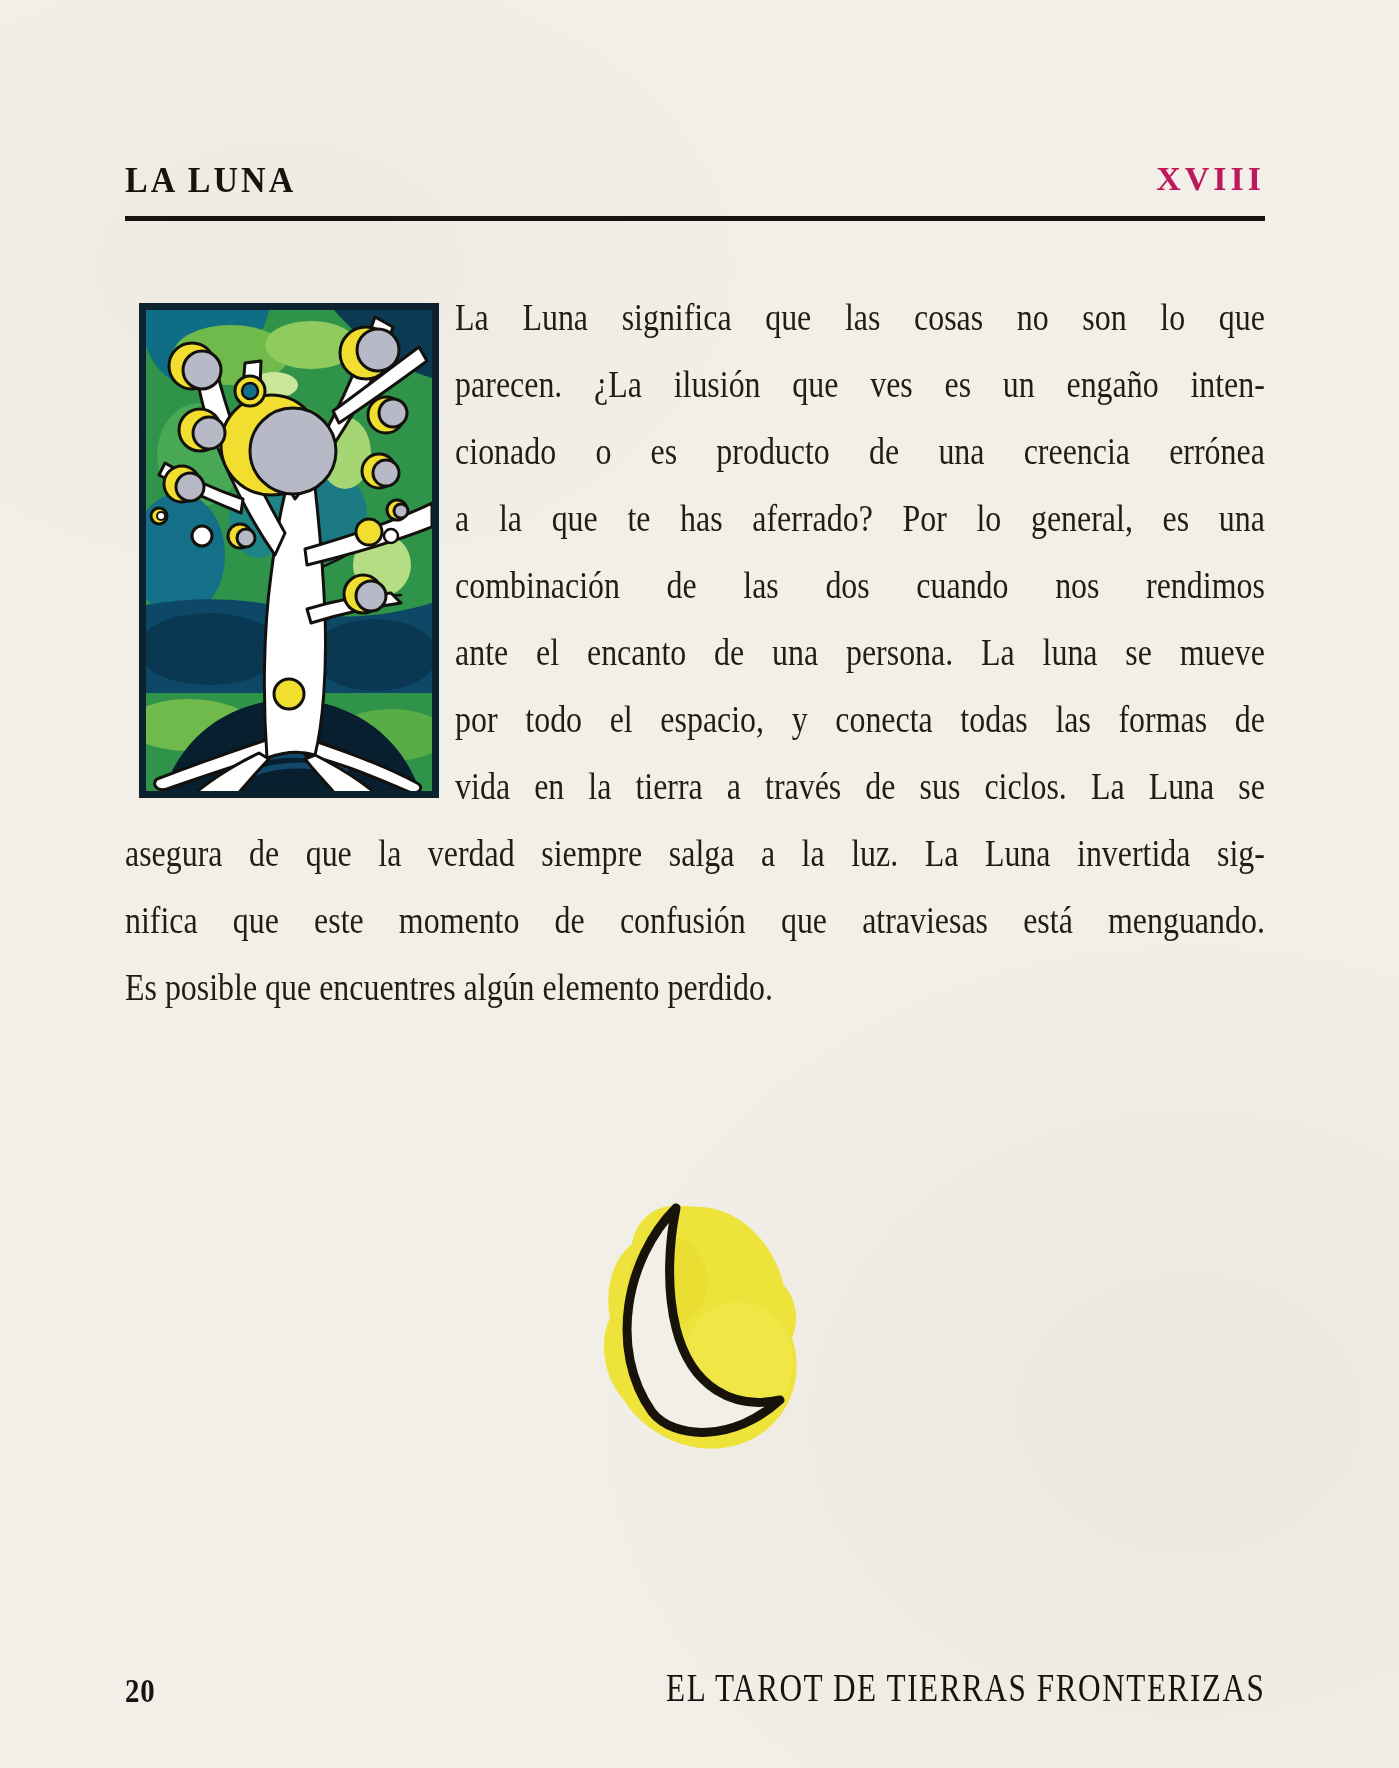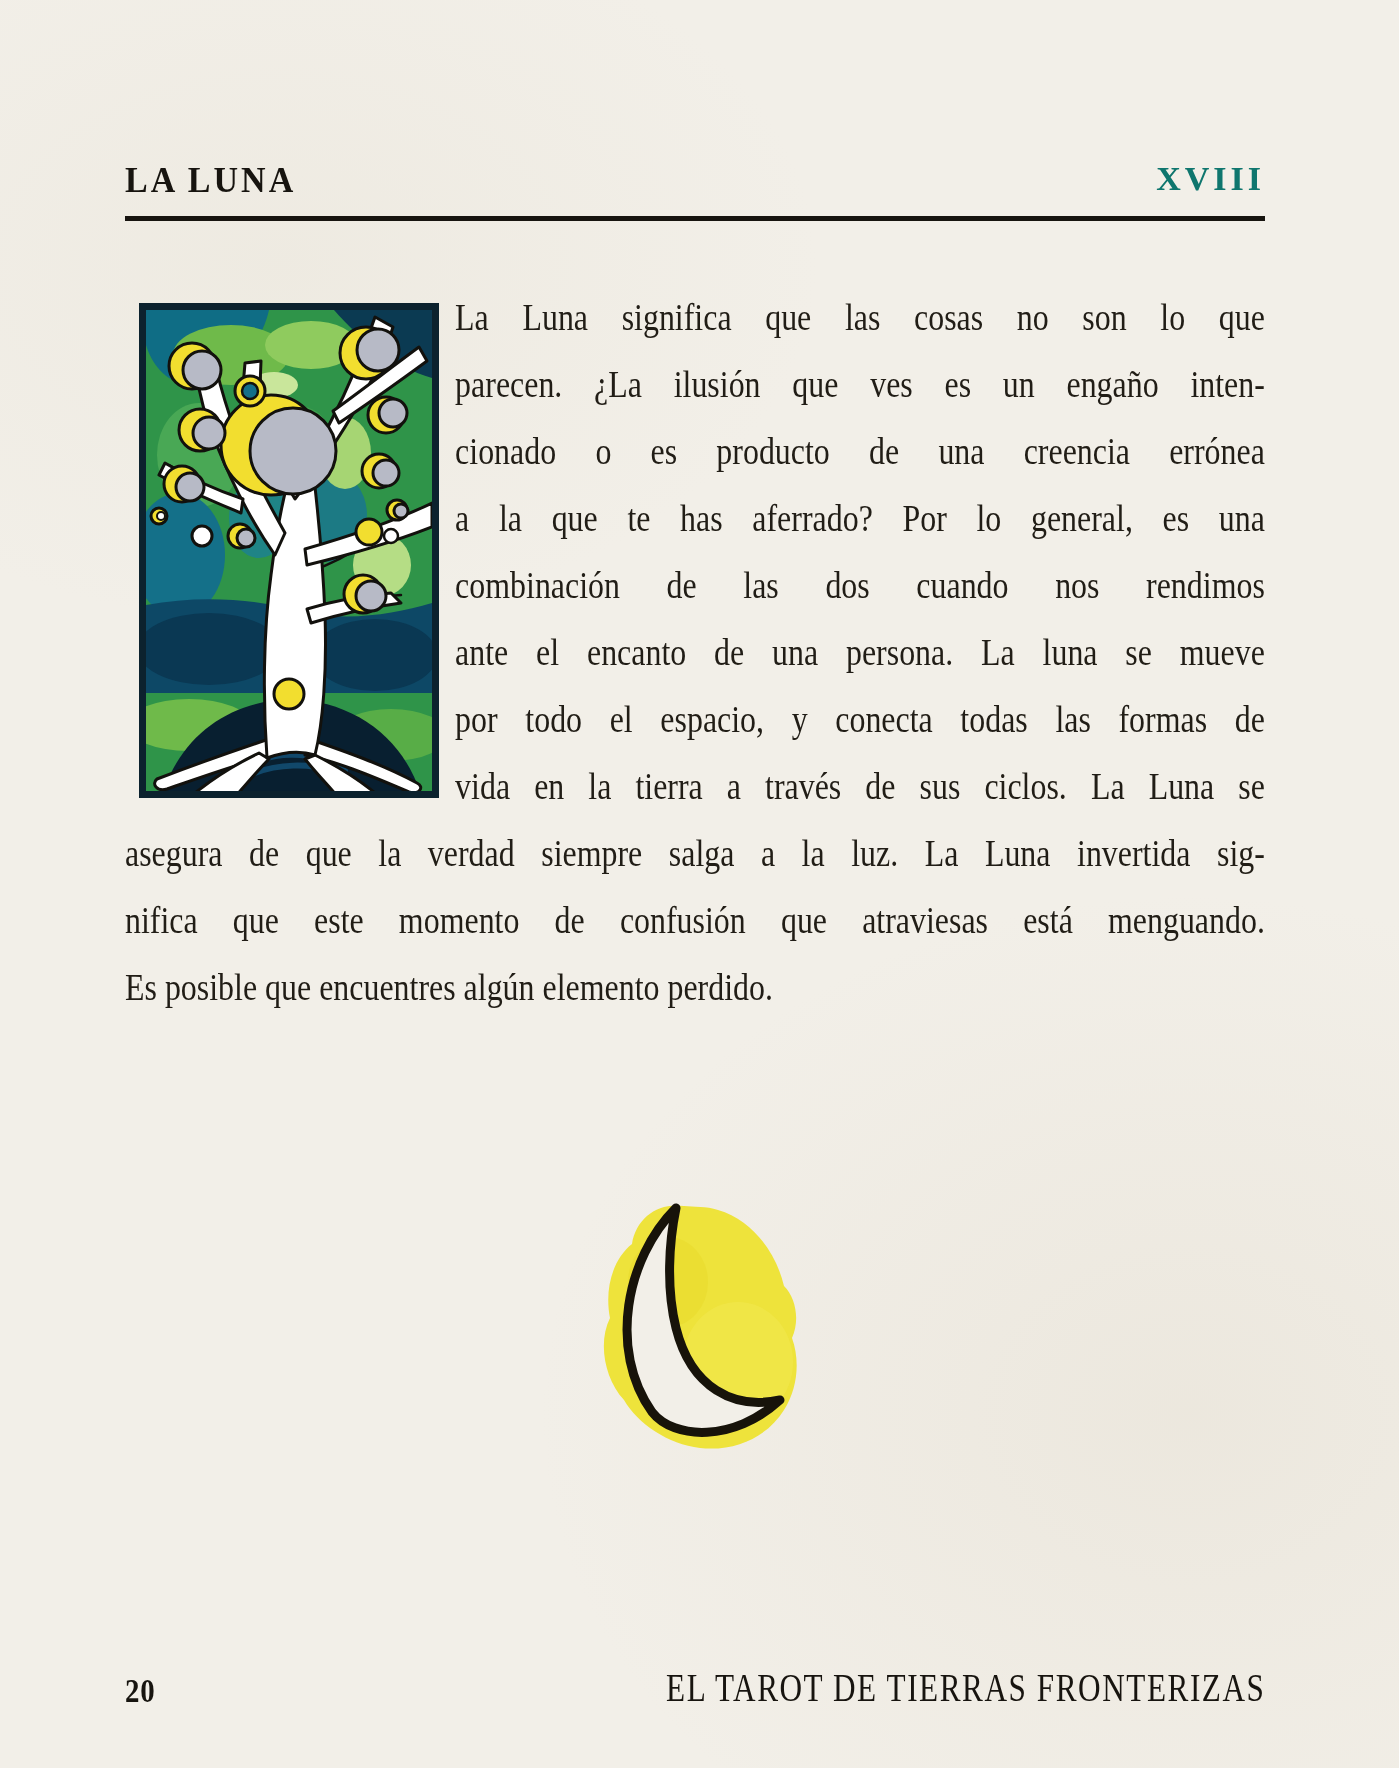--- a/index.html
+++ b/index.html
@@ -14,21 +14,21 @@
   }
   .abs{position:absolute;}
   
   .header-title{
     left:125px;top:162px;font-size:34px;font-weight:bold;
     letter-spacing:3px;line-height:1;color:#17140f;
     transform:scaleY(1.06);transform-origin:top left;
   }
   .header-numeral{
     right:134px;top:162px;font-size:34px;font-weight:bold;
-    letter-spacing:4px;line-height:1;color:#0f766e;text-align:right;
+    letter-spacing:4px;line-height:1;color:#be185d;text-align:right;
   }
   .header-rule{
     left:125px;top:216px;width:1140px;height:5px;background:#17140f;
   }
   
   .card-wrap{left:139px;top:303px;width:300px;height:495px;}
   .card-wrap svg{display:block;width:100%;height:100%;}
   
   .bodytext{
     left:125px;top:284px;width:1357px;

